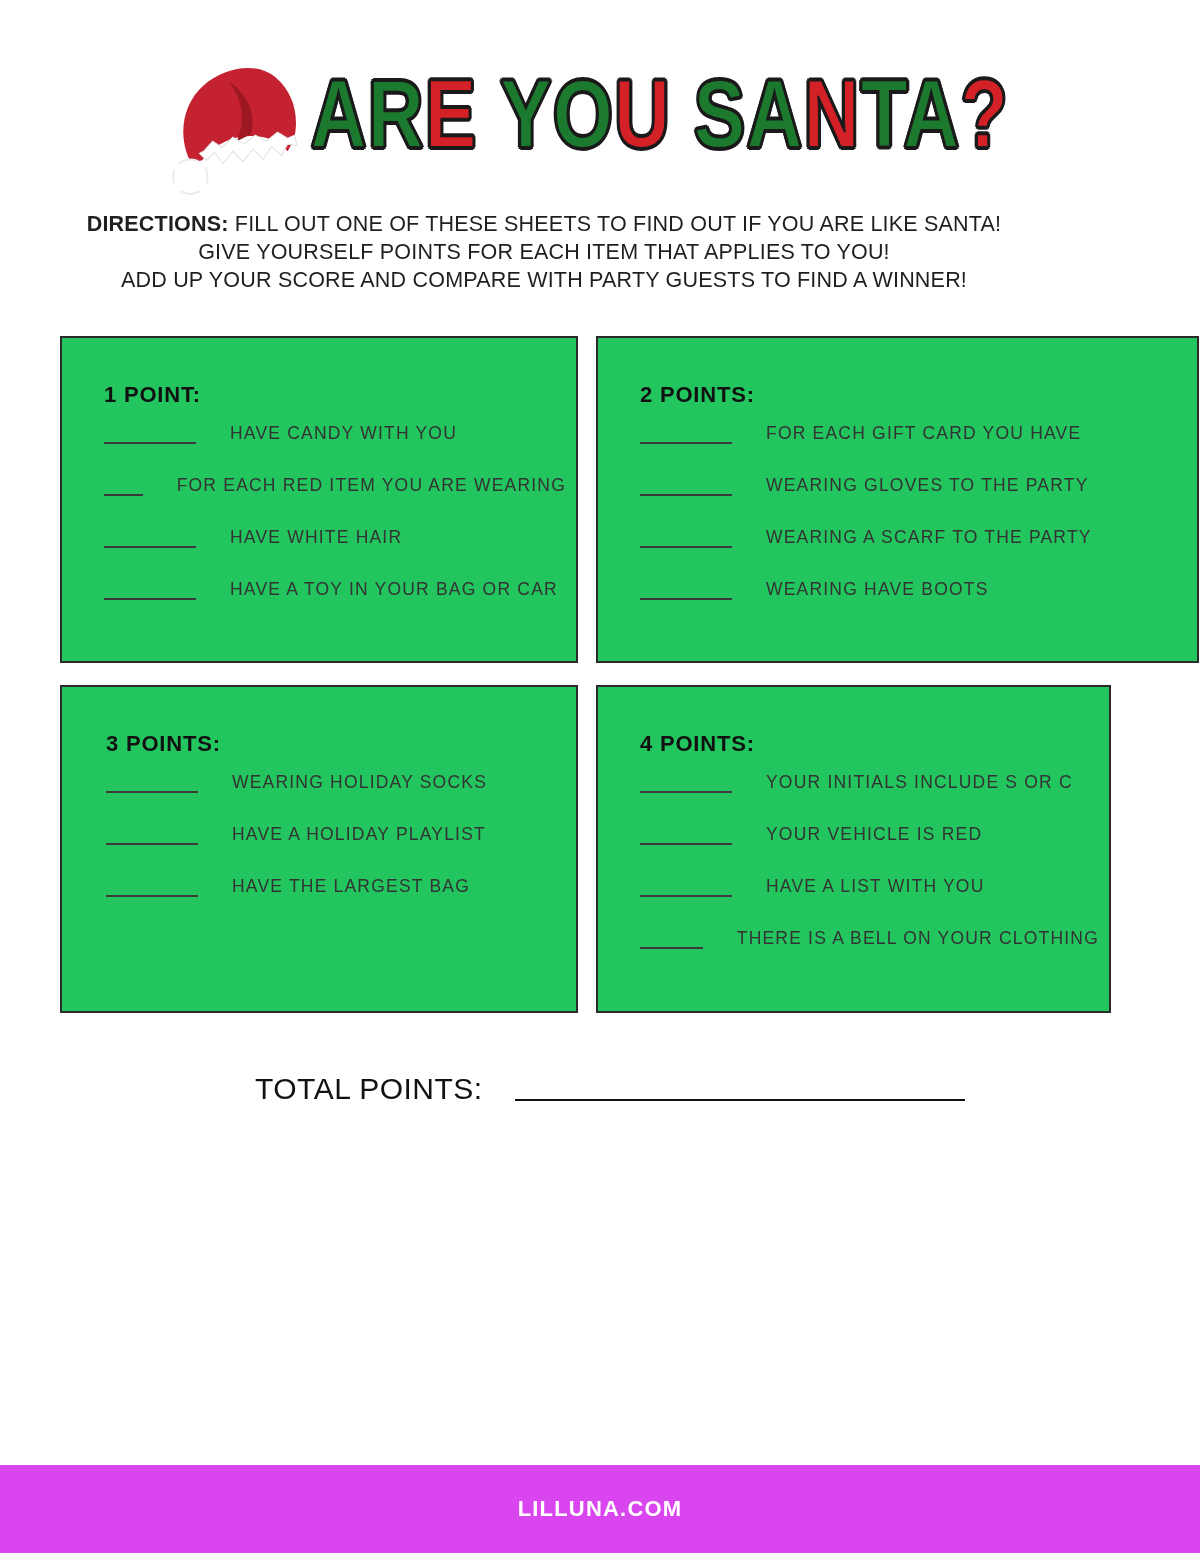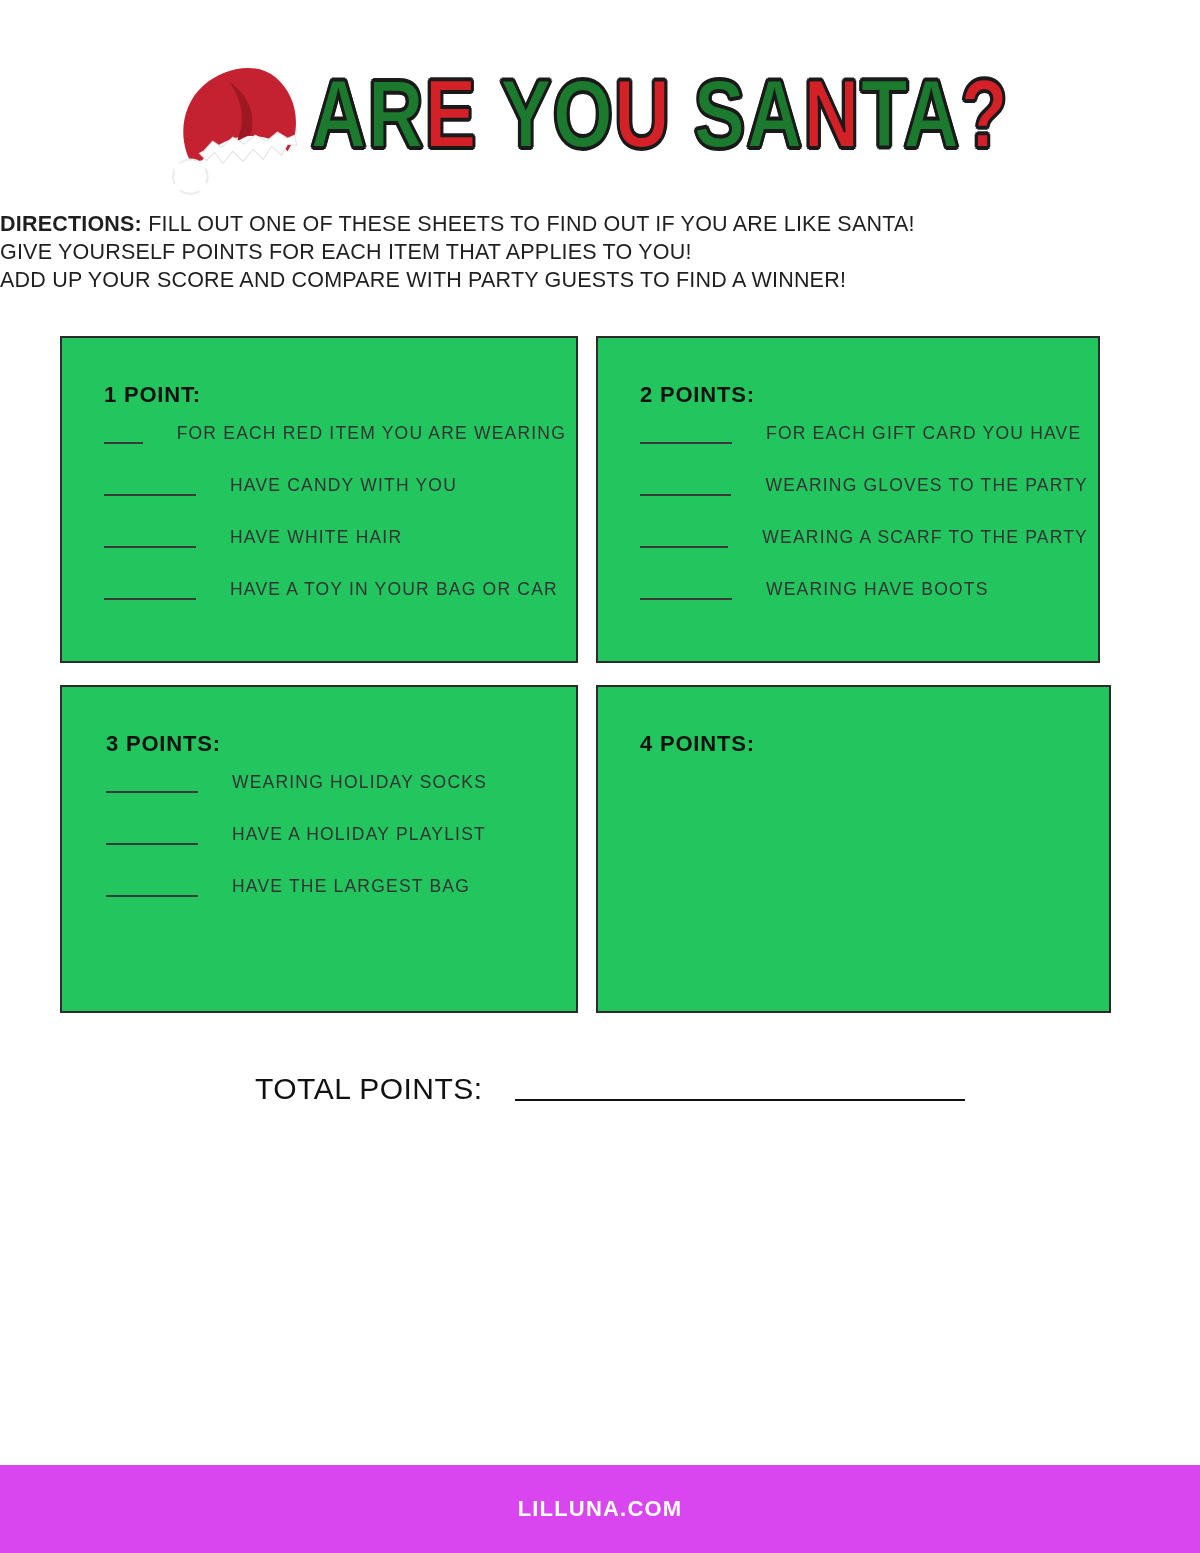--- a/index.html
+++ b/index.html
@@ -31,33 +31,33 @@
     -webkit-text-stroke: 2px #1a1a1a;
     text-shadow:
       3px 0 0 #1a1a1a, -3px 0 0 #1a1a1a, 0 3px 0 #1a1a1a, 0 -3px 0 #1a1a1a,
       2px 2px 0 #1a1a1a, -2px 2px 0 #1a1a1a, 2px -2px 0 #1a1a1a, -2px -2px 0 #1a1a1a;
   }
   .title-space { display: inline-block; width: 28px; }
 
   
   .directions {
     position: absolute; left: 0; top: 210px; width: 1088px;
-    text-align: left; color: #1f1f1f;
+    text-align: center; color: #1f1f1f;
     font-size: 21.5px; line-height: 28px; letter-spacing: 0.2px;
   }
   .dir-label { font-weight: 800; }
 
   
   .box {
     position: absolute;
     border: 2px solid #2b2b2b; background: #22c55e;
     padding: 44px 10px 0 42px;
   }
   .box-1 { left: 60px;  top: 336px; width: 518px; height: 327px; }
-  .box-2 { left: 596px; top: 336px; width: 504px; height: 327px; }
+  .box-2 { left: 596px; top: 336px; width: 603px; height: 327px; }
   .box-3 { left: 60px;  top: 685px; width: 518px; height: 328px; padding-left: 44px; }
   .box-4 { left: 596px; top: 685px; width: 515px; height: 328px; }
 
   .box-heading {
     font-size: 22px; font-weight: 800; color: #111;
     letter-spacing: 0.8px; line-height: 26px;
   }
   .rows { margin-top: -16px; }
   .row { display: flex; align-items: flex-end; height: 52px; }
   .blank {
@@ -122,25 +122,25 @@
     </div>
     <div>GIVE YOURSELF POINTS FOR EACH ITEM THAT APPLIES TO YOU!</div>
     <div>ADD UP YOUR SCORE AND COMPARE WITH PARTY GUESTS TO FIND A WINNER!</div>
   </div>
 
   <div class="box box-1">
     <div class="box-heading">1 POINT:</div>
     <div class="rows">
       <div class="row">
         <div class="blank"></div>
+        <div class="item-label">HAVE CANDY WITH YOU</div>
+      </div>
+      <div class="row">
+        <div class="blank"></div>
         <div class="item-label">FOR EACH RED ITEM YOU ARE WEARING</div>
-      </div>
-      <div class="row">
-        <div class="blank"></div>
-        <div class="item-label">HAVE CANDY WITH YOU</div>
       </div>
       <div class="row">
         <div class="blank"></div>
         <div class="item-label">HAVE WHITE HAIR</div>
       </div>
       <div class="row">
         <div class="blank"></div>
         <div class="item-label">HAVE A TOY IN YOUR BAG OR CAR</div>
       </div>
     </div>
@@ -181,20 +181,38 @@
       </div>
       <div class="row">
         <div class="blank"></div>
         <div class="item-label">HAVE THE LARGEST BAG</div>
       </div>
     </div>
   </div>
 
   <div class="box box-4">
     <div class="box-heading">4 POINTS:</div>
+    <div class="rows">
+      <div class="row">
+        <div class="blank"></div>
+        <div class="item-label">YOUR INITIALS INCLUDE S OR C</div>
+      </div>
+      <div class="row">
+        <div class="blank"></div>
+        <div class="item-label">YOUR VEHICLE IS RED</div>
+      </div>
+      <div class="row">
+        <div class="blank"></div>
+        <div class="item-label">HAVE A LIST WITH YOU</div>
+      </div>
+      <div class="row">
+        <div class="blank"></div>
+        <div class="item-label">THERE IS A BELL ON YOUR CLOTHING</div>
+      </div>
+    </div>
   </div>
 
   <div class="total">
     <div class="total-label">TOTAL POINTS:</div>
     <div class="total-line"></div>
   </div>
 
   <div class="footer" style="background: #d946ef;">
     <div class="site-name">LILLUNA.COM</div>
   </div>

